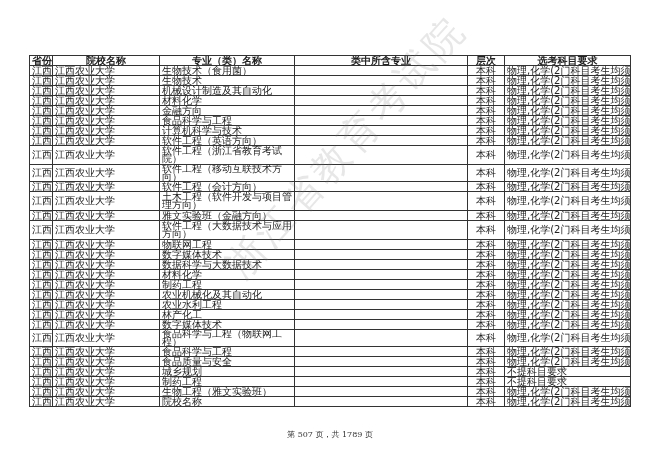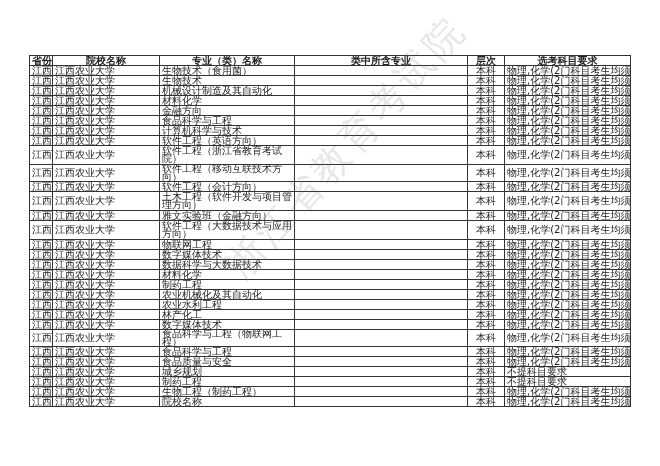--- a/index.html
+++ b/index.html
@@ -266,31 +266,32 @@
           <td class="c">江西</td>
           <td>江西农业大学</td>
           <td class="wrap">制药工程</td>
           <td></td>
           <td class="c">本科</td>
           <td>不提科目要求</td>
         </tr>
         <tr>
           <td class="c">江西</td>
           <td>江西农业大学</td>
-          <td class="wrap">生物工程（制药工程）</td>
+          <td class="wrap">生物工程（雅文实验班）</td>
           <td></td>
           <td class="c">本科</td>
           <td>物理,化学(2门科目考生均须选考方可报考)</td>
         </tr>
         <tr>
           <td class="c">江西</td>
           <td>江西农业大学</td>
           <td class="wrap">院校名称</td>
           <td></td>
           <td class="c">本科</td>
           <td>物理,化学(2门科目考生均须选考方可报考)</td>
         </tr>
       </tbody>
   </table>
 
   <div class="watermark">浙江省教育考试院</div>
 
+  <div class="footer">第 507 页，共 1789 页</div>
 </div>
 
 </body></html>

